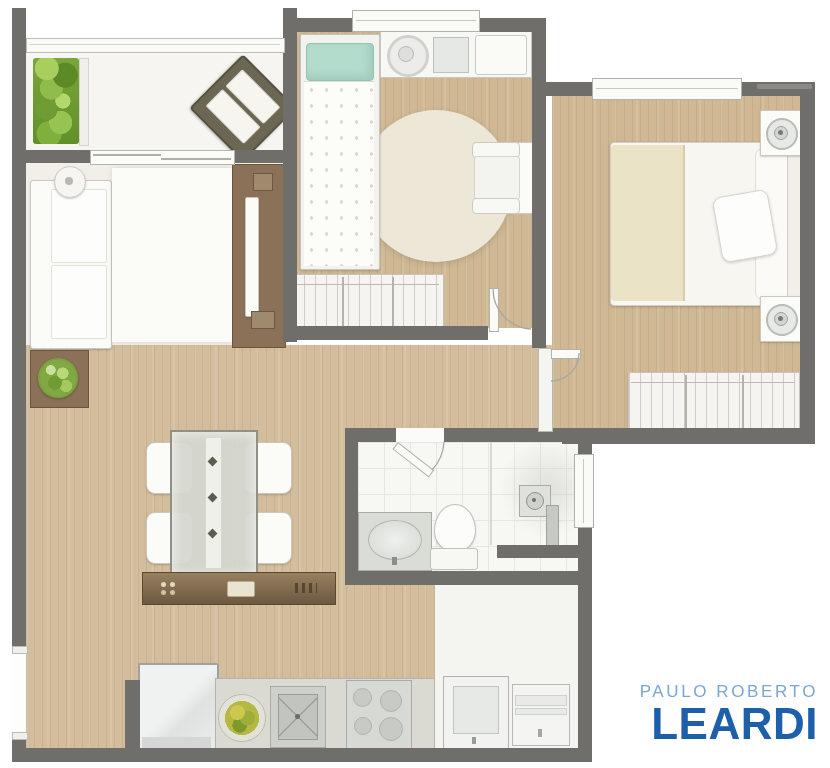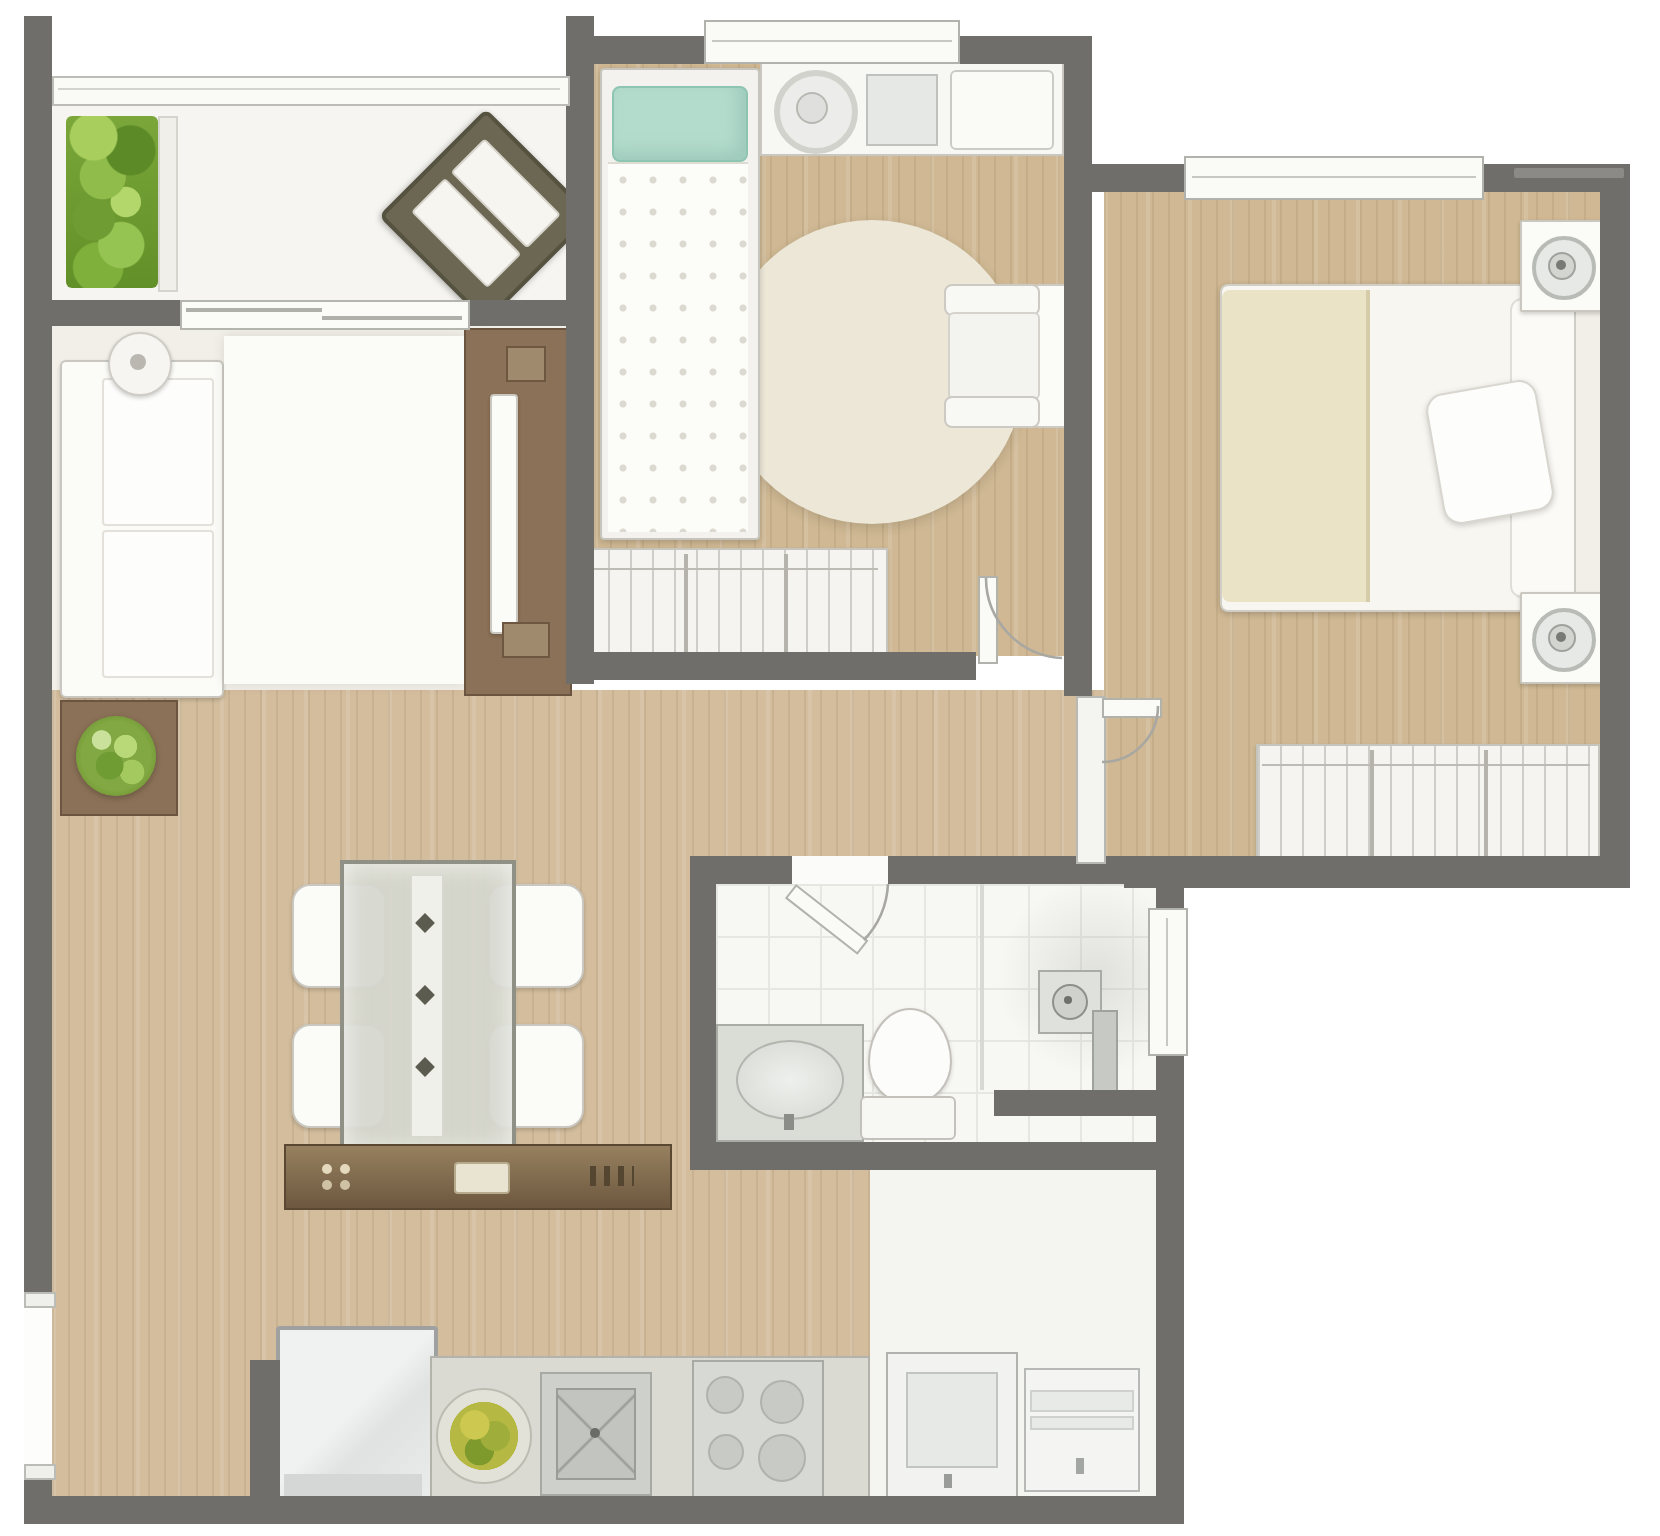--- a/index.html
+++ b/index.html
@@ -229,15 +229,17 @@
 
   <svg id="arcs" width="830" height="768" viewBox="0 0 830 768">
     <path d="M493,289 A40,40 0 0 0 531,329" stroke="#a8a7a1" stroke-width="1.3" fill="none"></path>
     <path d="M579,353 A28,28 0 0 1 551,381" stroke="#a8a7a1" stroke-width="1.3" fill="none"></path>
     <path d="M432,470 A44,44 0 0 0 444,442" stroke="#a8a7a1" stroke-width="1.3" fill="none"></path>
   </svg>
 
   <div class="abs" style="left:757px;top:84px;width:55px;height:5px;background:#a3a29f;opacity:.55;border-radius:1px;z-index:40;"></div>
 
   <div id="logo">
+    <div class="l1">PAULO ROBERTO</div>
+    <div class="l2">LEARDI</div>
   </div>
 
 </div>
 
 </body></html>

